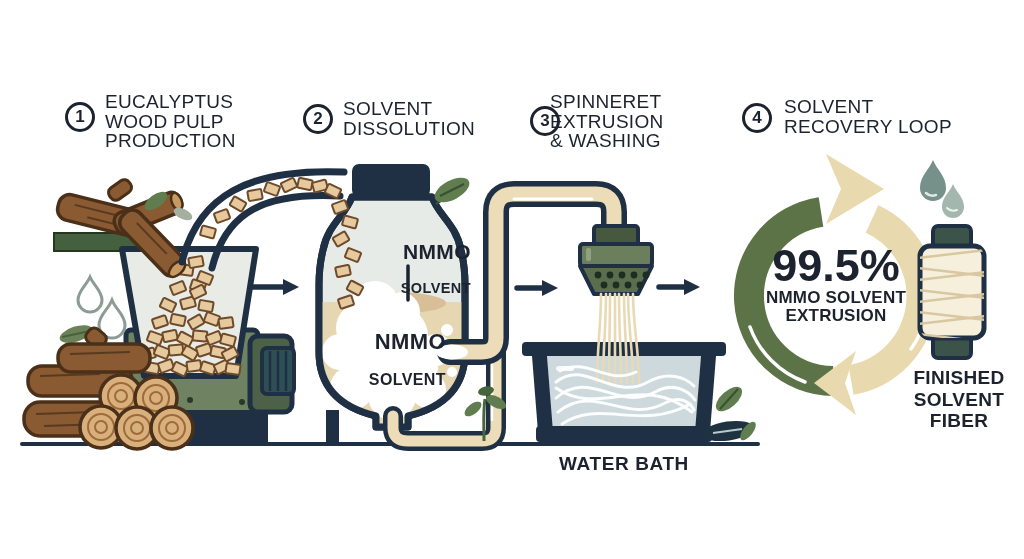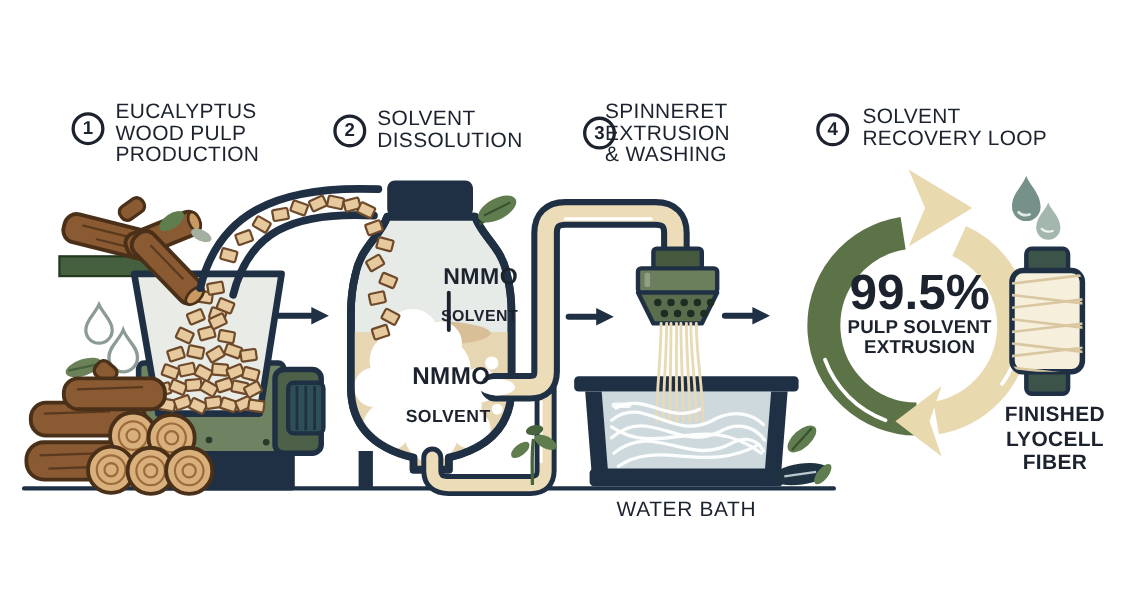--- a/index.html
+++ b/index.html
@@ -12,21 +12,21 @@
        font-size:17px;font-weight:bold;background:#fff;box-sizing:border-box;}
   .step-title{font-size:19px;line-height:19.5px;font-weight:normal;letter-spacing:.3px;white-space:pre-line;}
   .callout{text-align:right;white-space:pre-line;font-weight:bold;}
   .callout .big{font-size:21px;line-height:21px;letter-spacing:.4px;}
   .callout .small{font-size:14.5px;line-height:16px;letter-spacing:.4px;}
   .inner-label .big{font-size:22px;line-height:22px;}
   .inner-label .small{font-size:16px;line-height:17px;}
   .loop-text{text-align:center;font-weight:bold;}
   .loop-text .pct{font-size:45px;line-height:46px;letter-spacing:0;}
   .loop-text .cap{font-size:17px;line-height:17.5px;letter-spacing:.2px;}
-  .bath-label{font-size:19px;font-weight:normal;letter-spacing:.6px;text-align:center;}
+  .bath-label{font-size:19px;font-weight:bold;letter-spacing:.6px;text-align:center;}
   .fiber-label{font-size:19px;line-height:21.5px;font-weight:bold;text-align:center;white-space:pre-line;letter-spacing:.3px;}
 </style>
 </head>
 <body>
 
 <div id="canvas">
 
 <svg id="scene" width="1024" height="559" viewBox="0 0 1024 559">
   <defs>
     <rect id="chip" x="-7" y="-5" width="14" height="10" rx="1.5" fill="#e7c99e" stroke="#6e4a2b" stroke-width="2"></rect>
@@ -369,23 +369,23 @@
     <div class="small">SOLVENT</div>
   </div>
 
   <div class="abs callout inner-label" style="left:320px;top:313px;width:126px;">
     <div class="big">NMMO</div>
     <div class="small">SOLVENT</div>
   </div>
 
   <div class="abs loop-text" style="left:746px;top:243px;width:180px;">
     <div class="pct">99.5%</div>
-    <div class="cap">PULP SOLVENT</div>
+    <div class="cap">NMMO SOLVENT</div>
     <div class="cap">EXTRUSION</div>
   </div>
 
   <div class="abs bath-label" style="left:544px;top:453px;width:160px;">WATER BATH</div>
 
   <div class="abs fiber-label" style="left:900px;top:367px;width:118px;">FINISHED
-LYOCELL
+SOLVENT
 FIBER</div>
 
 </div>
 
 </body></html>

